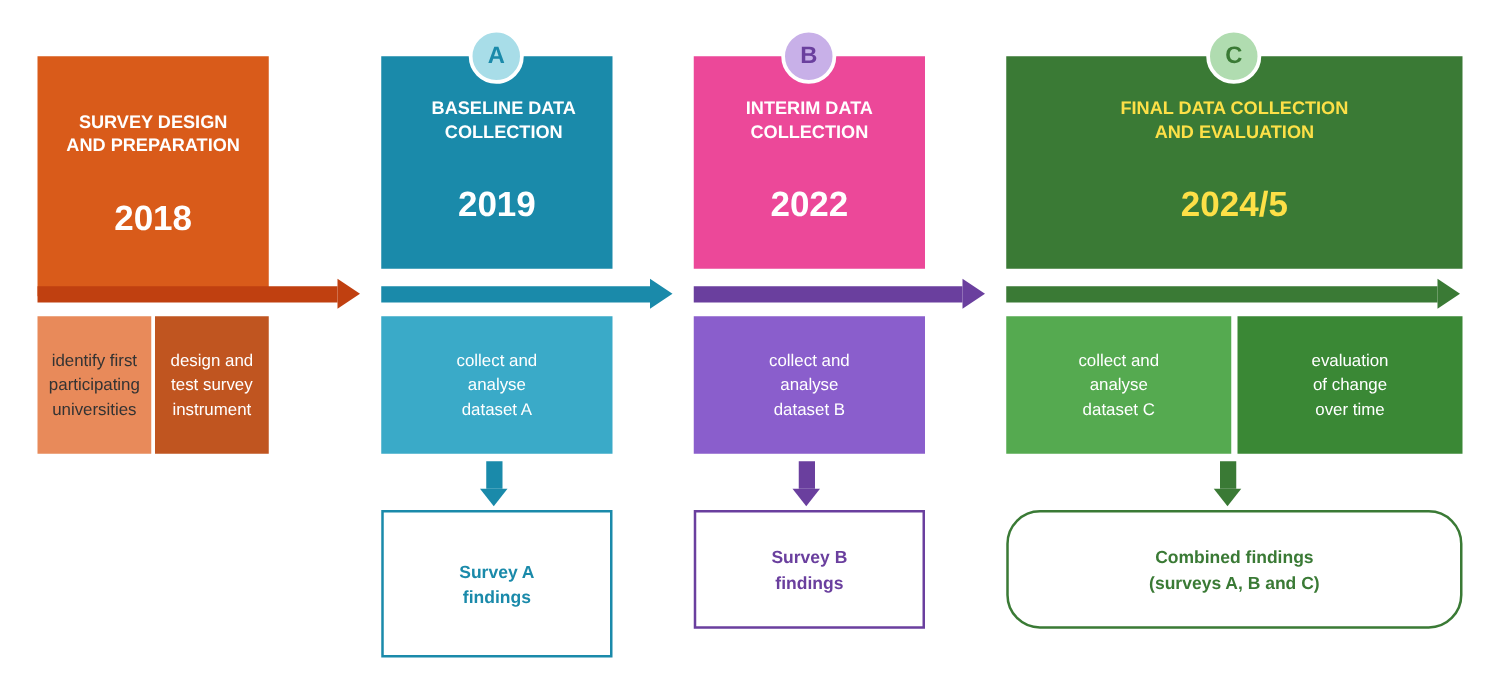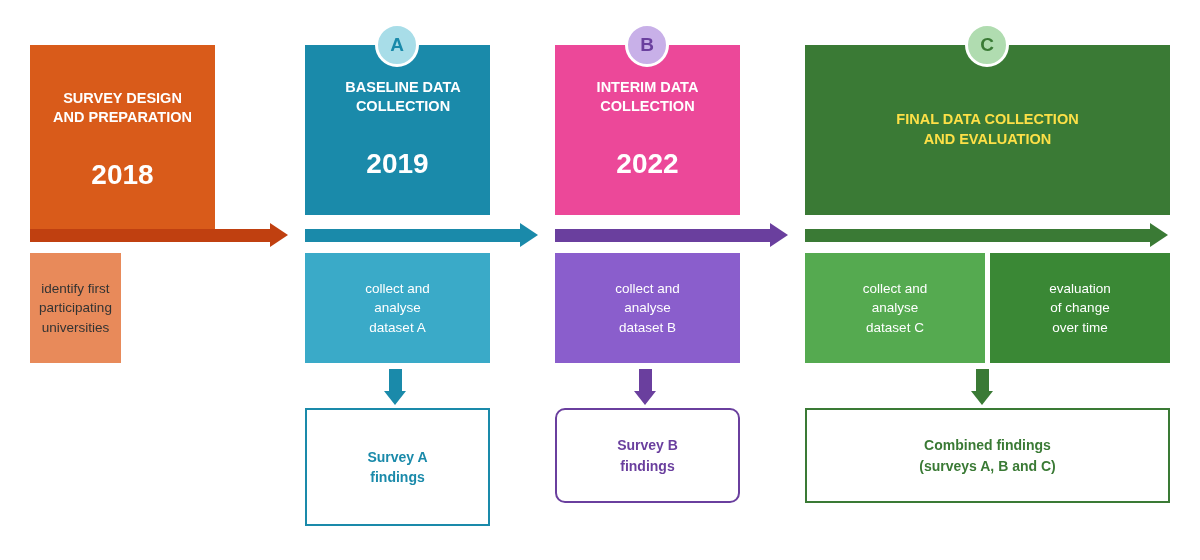--- a/index.html
+++ b/index.html
@@ -138,21 +138,21 @@
     }
     .v-arrow-el .v-tip {
       width: 0; height: 0;
       border-left: 11px solid transparent;
       border-right: 11px solid transparent;
     }
 
     
     #find2 { left: 285px; top: 393px; width: 185px; height: 118px; }
     #find3 { left: 535px; top: 393px; width: 185px; height: 95px; }
-    #find4 { left: 785px; top: 393px; width: 365px; height: 95px; }
+    #find4 { left: 785px; top: 393px; width: 365px; height: 95px; border-radius: 27px; }
 
     .finding-inner {
       width: 100%; height: 100%;
       display: flex; align-items: center; justify-content: center;
       text-align: center;
       font-size: 14px;
       font-weight: bold;
       line-height: 1.45;
       padding: 10px;
     }
@@ -183,20 +183,21 @@
       <span style="white-space:pre-line;">INTERIM DATA
 COLLECTION</span>
       <span class="year-label">2022</span>
     </div>
   </div>
 
   <div id="box4" class="el">
     <div class="main-box-inner">
       <span style="white-space:pre-line;">FINAL DATA COLLECTION
 AND EVALUATION</span>
+      <span class="year-label">2024/5</span>
     </div>
   </div>
 
   <div id="badge2" class="badge el">
     <span>A</span>
   </div>
   <div id="badge3" class="badge el">
     <span>B</span>
   </div>
   <div id="badge4" class="badge el">
@@ -224,20 +225,27 @@
   </div>
 
   <div id="sub1a" class="el">
     <div class="sub-box-inner">
       <span style="white-space:pre-line;">identify first
 participating
 universities</span>
     </div>
   </div>
 
+  <div id="sub1b" class="el">
+    <div class="sub-box-inner white-text">
+      <span style="white-space:pre-line;">design and
+test survey
+instrument</span>
+    </div>
+  </div>
 
   <div id="sub2" class="el">
     <div class="sub-box-inner white-text">
       <span style="white-space:pre-line;">collect and
 analyse
 dataset A</span>
     </div>
   </div>
 
   <div id="sub3" class="el">
@@ -279,21 +287,21 @@
     <div class="v-tip" style="border-top:14px solid #3a7a35;"></div>
   </div>
 
   <div id="find2" class="el finding-box" style="border-color:#1a8aaa;">
     <div class="finding-inner" style="color:#1a8aaa;">
       <span style="white-space:pre-line;">Survey A
 findings</span>
     </div>
   </div>
 
-  <div id="find3" class="el finding-box" style="border-color:#6a3f9e;border-radius:10px;">
+  <div id="find3" class="el finding-box" style="border-color:#6a3f9e;">
     <div class="finding-inner" style="color:#6a3f9e;">
       <span style="white-space:pre-line;">Survey B
 findings</span>
     </div>
   </div>
 
   <div id="find4" class="el finding-box" style="border-color:#3a7a35;">
     <div class="finding-inner" style="color:#3a7a35;">
       <span style="white-space:pre-line;">Combined findings
 (surveys A, B and C)</span>

